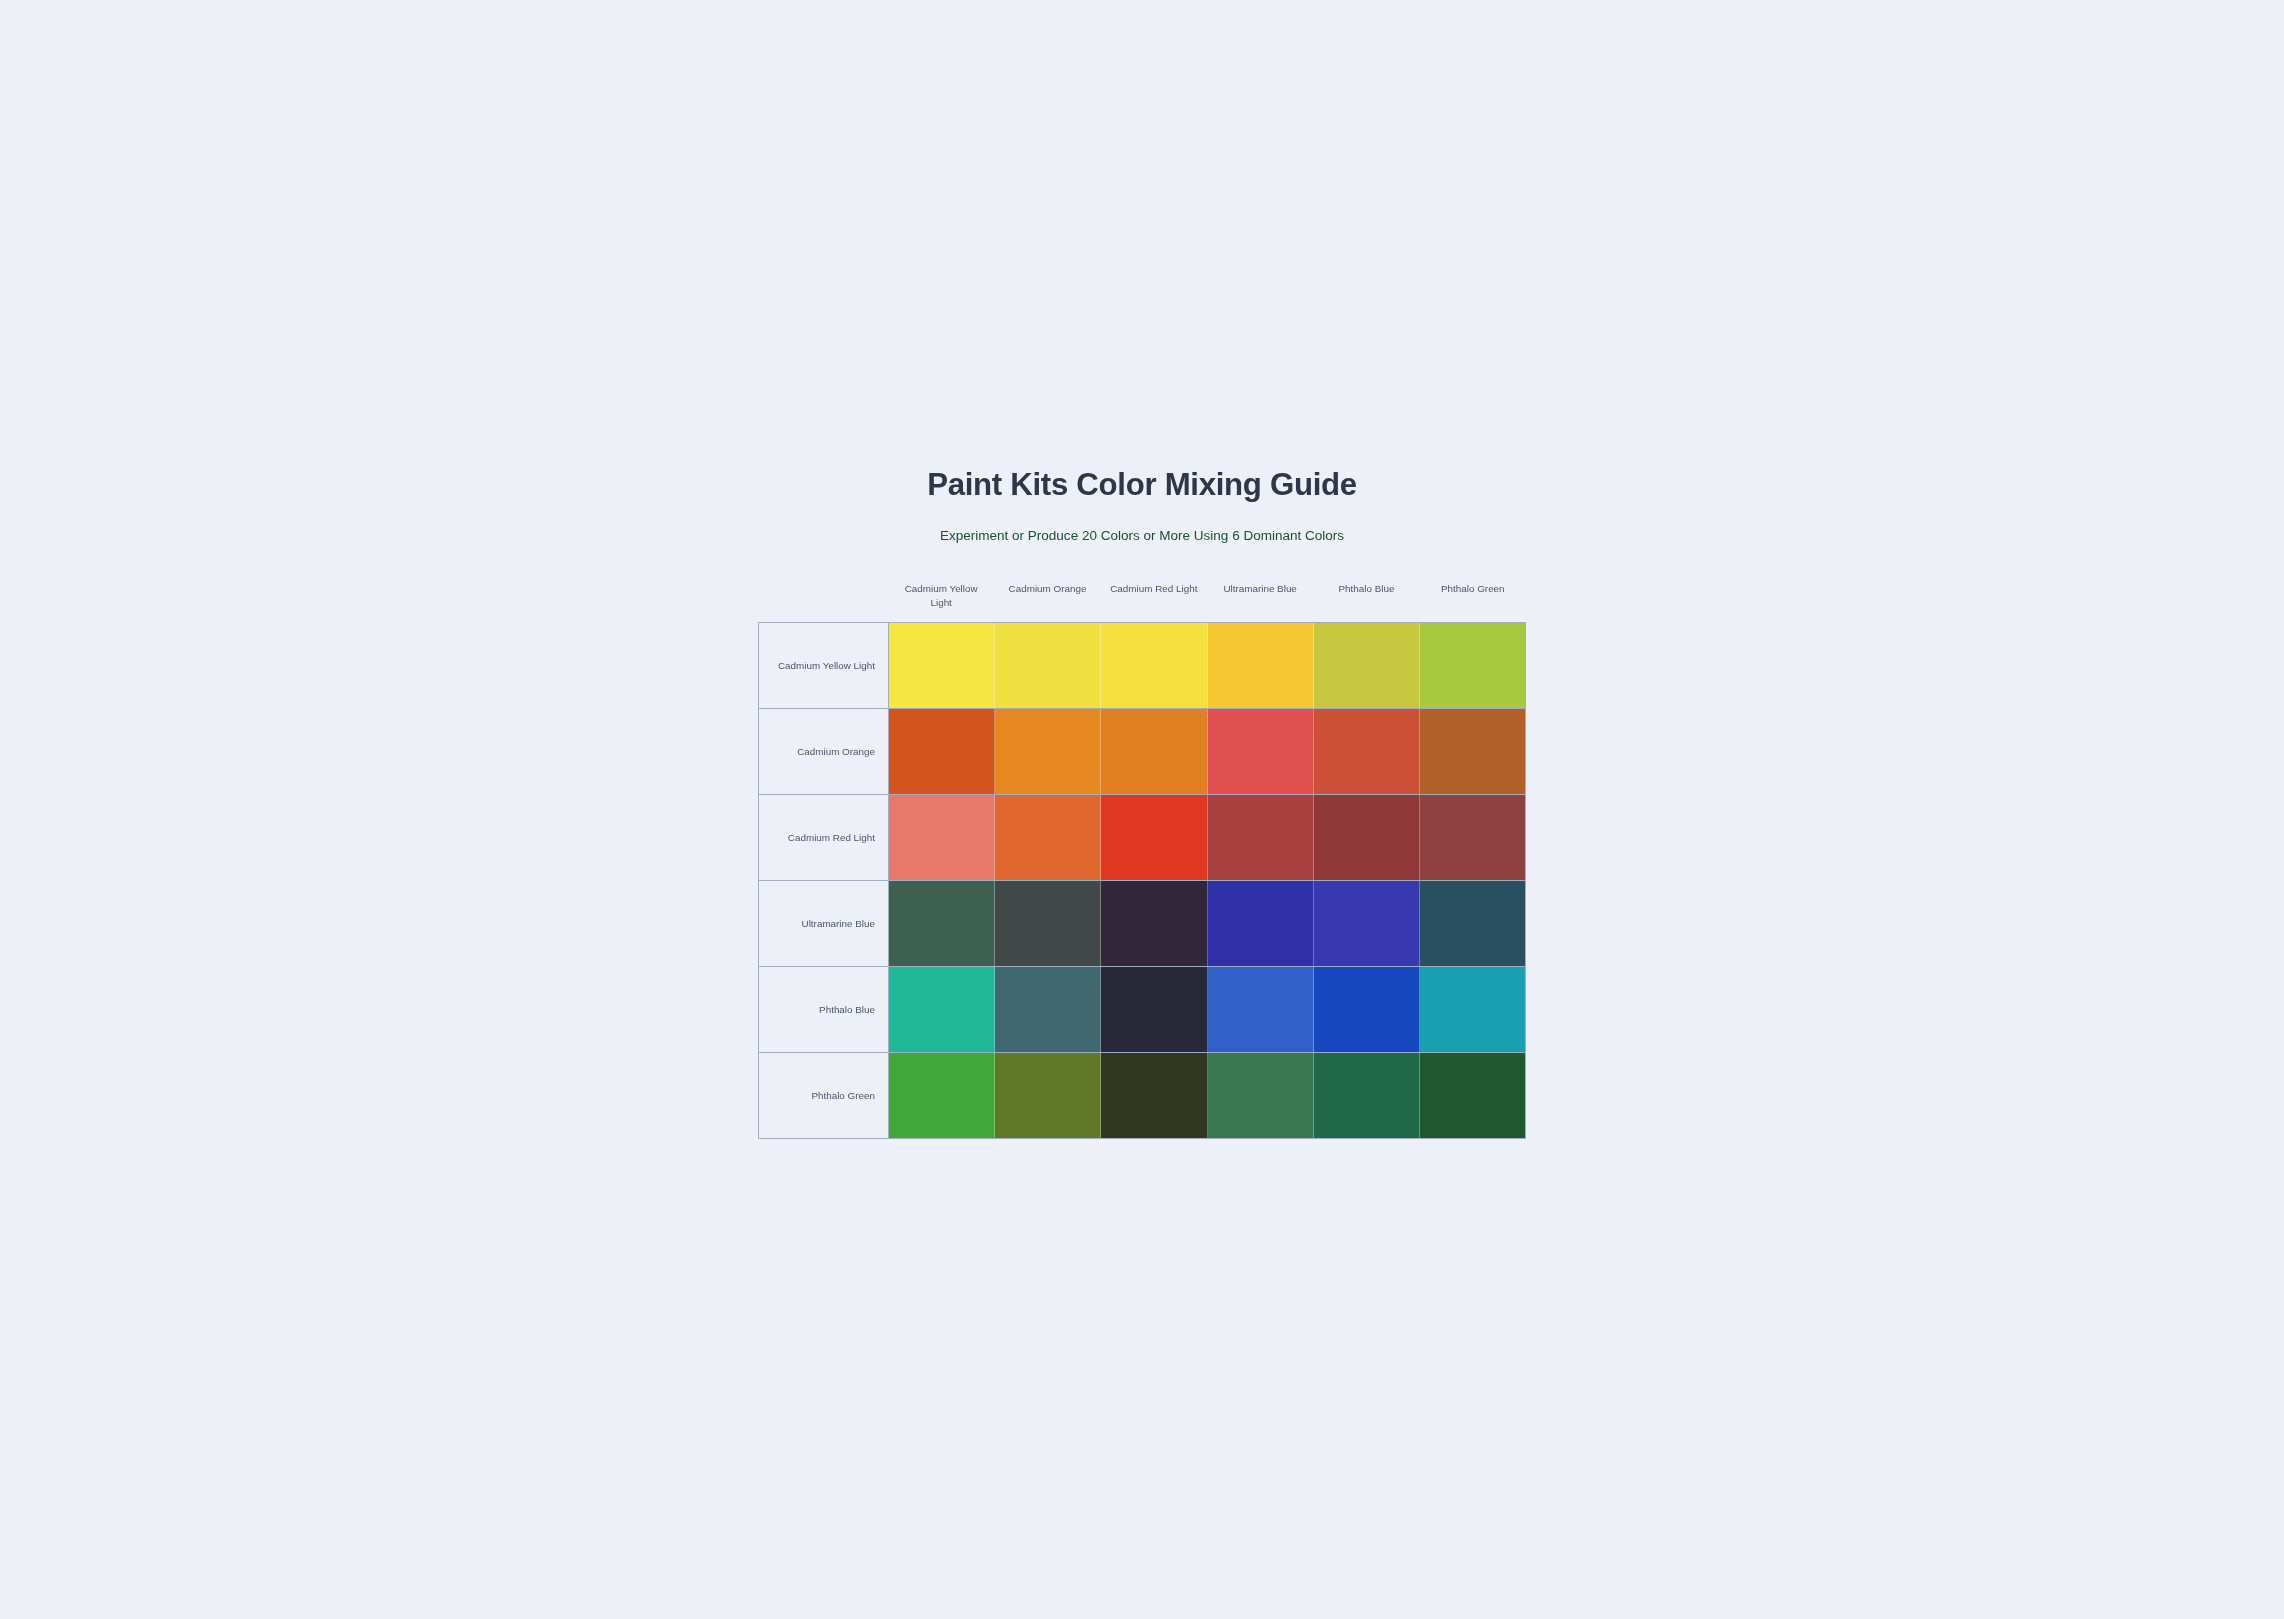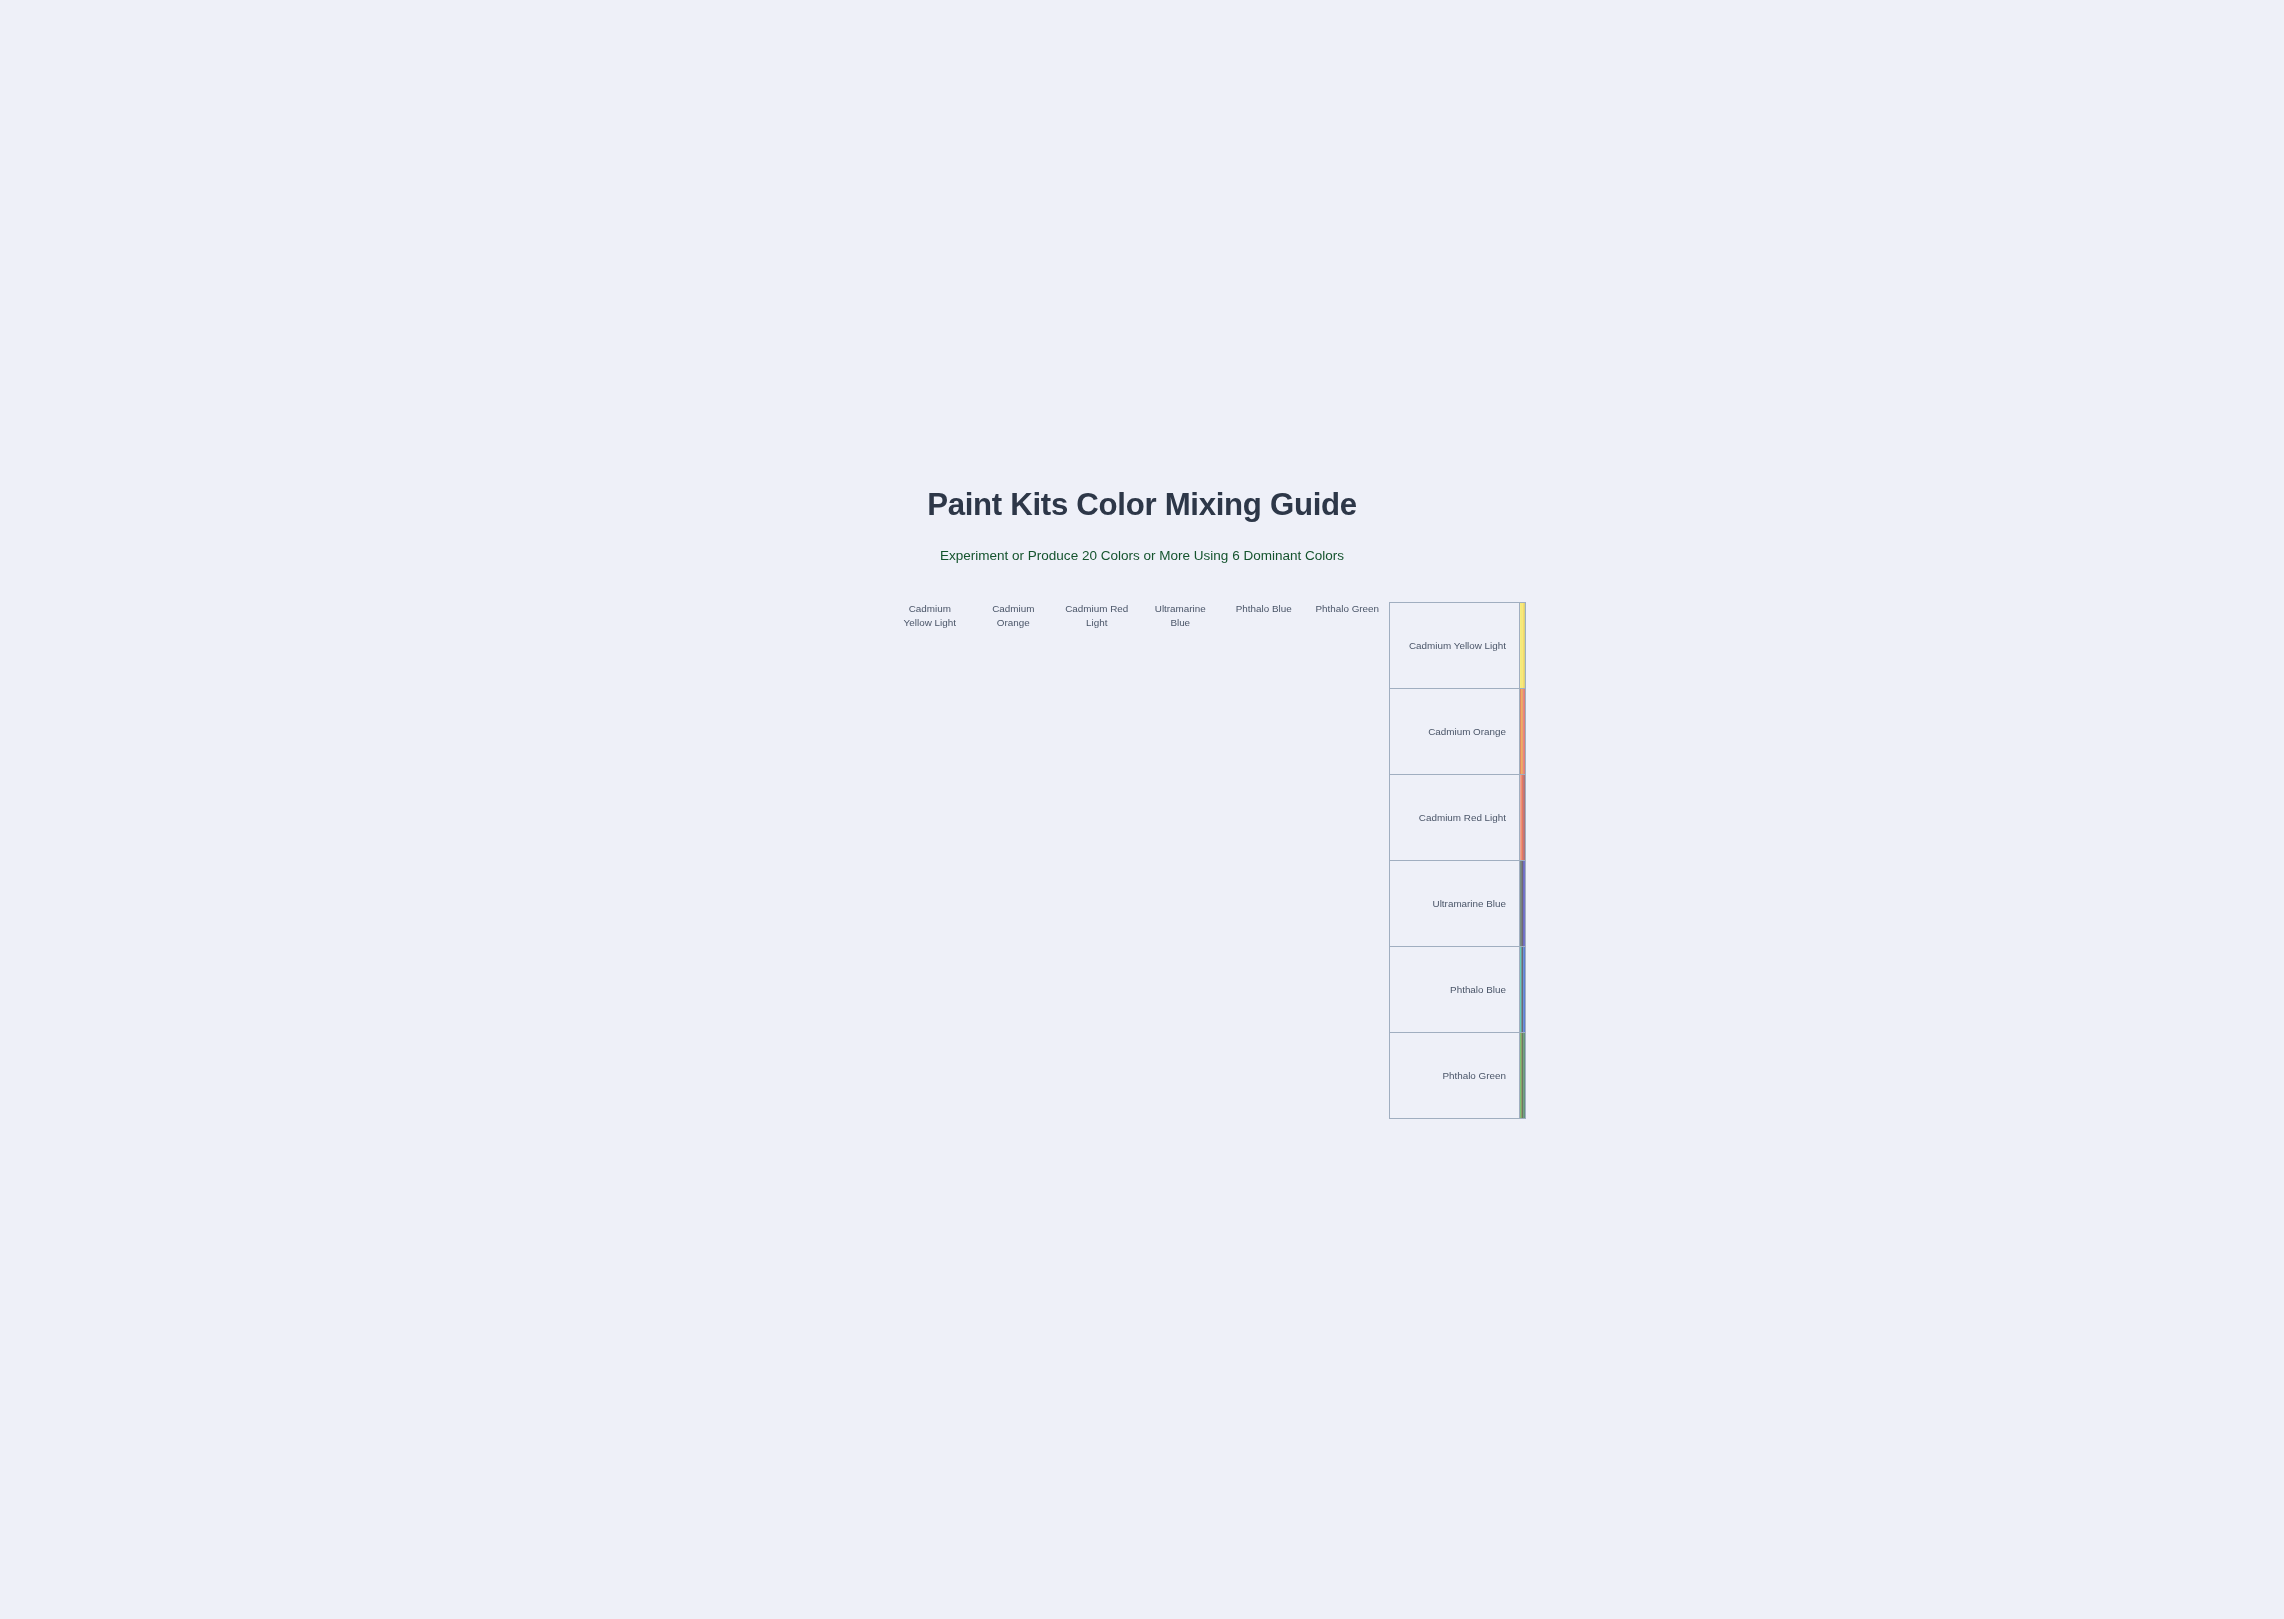--- a/index.html
+++ b/index.html
@@ -33,20 +33,21 @@
     .page-subtitle {
       text-align: center;
       font-size: 1.3rem;
       color: #14532d;
       font-weight: 500;
       margin-bottom: 39px;
     }
 
     .chart-wrapper {
       display: flex;
+      flex-direction: column;
       width: 100%;
     }
 
     
     .header-row {
       display: flex;
       margin-left: 130px;
     }
 
     .col-header {

